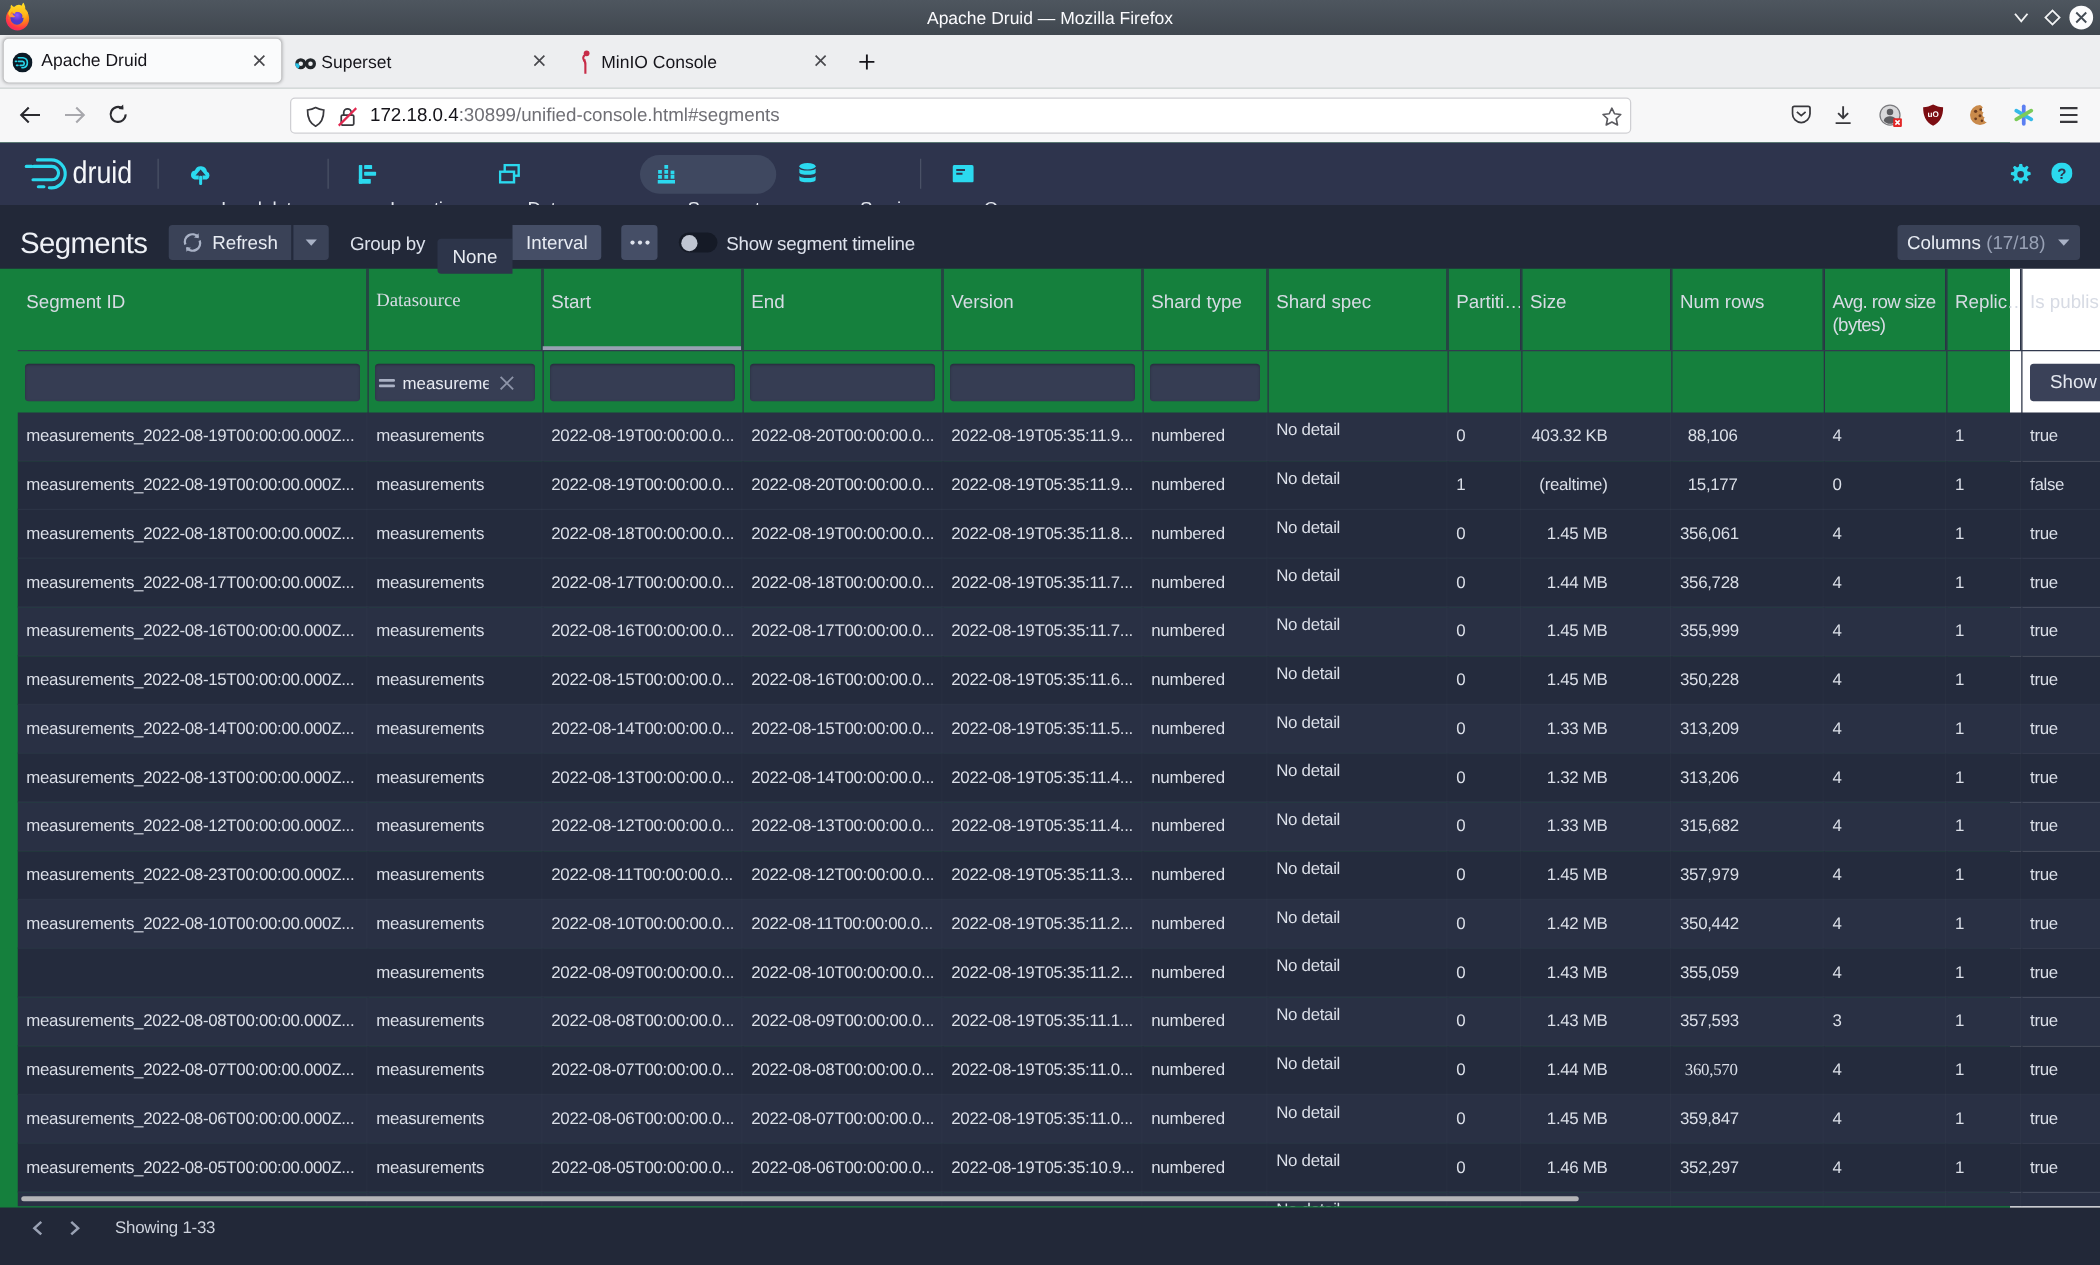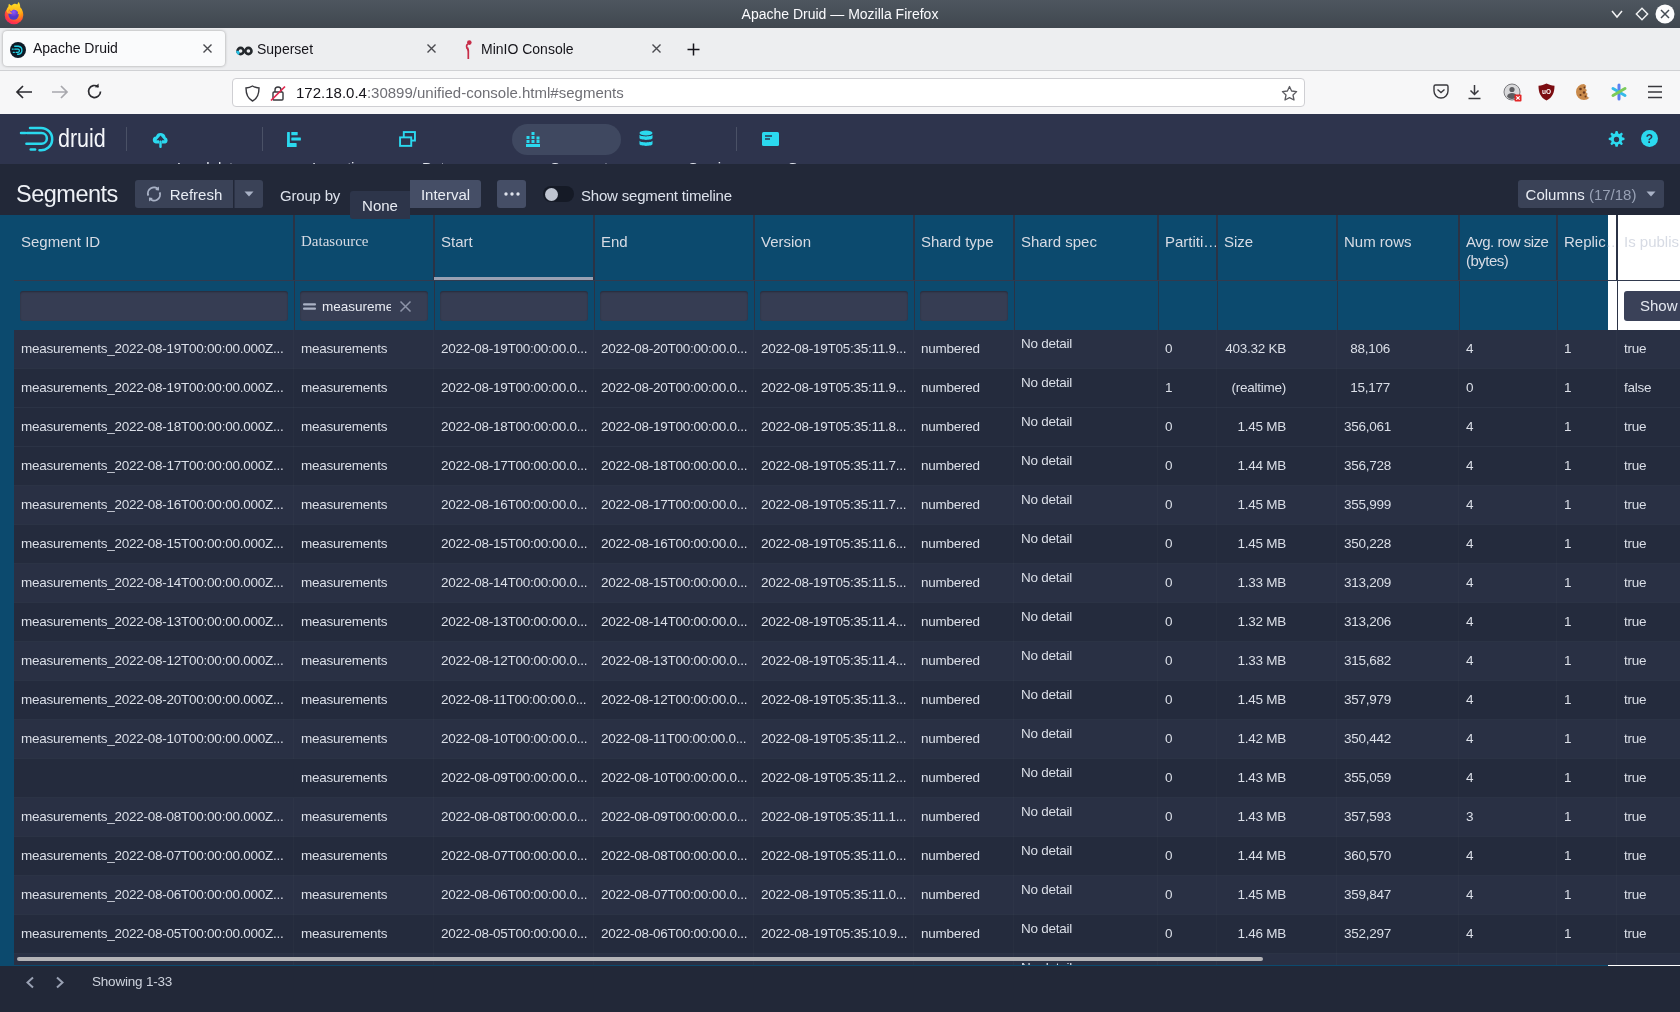--- a/index.html
+++ b/index.html
@@ -1,17 +1,17 @@
 <!DOCTYPE html>
 <html><head><meta charset="utf-8">
 <style>
 * { margin:0; padding:0; box-sizing:border-box; }
 html,body { width:1680px; height:1012px; overflow:hidden; font-family:"Liberation Sans", sans-serif; }
 .abs { position:absolute; }
-#stage { position:relative; width:1608px; height:1012px; background:#0c4a6e; }
+#stage { position:relative; width:1608px; height:1012px; background:#15803d; }
 
 
 #titlebar { position:absolute; left:0; top:0; width:1680px; height:28px;
   background:linear-gradient(#4e565f, #40474f); }
 #titlebar .title { position:absolute; left:0; right:0; top:6px; text-align:center;
   color:#fbfbfe; font-size:14px; }
 
 
 #tabstrip { position:absolute; left:0; top:28px; width:1680px; height:43px; background:#edeef0; border-bottom:1px solid #d0d1d4; box-sizing:border-box; }
 .tab-title { font-size:14px; color:#15141a; }
@@ -506,21 +506,21 @@
           <div class="c " style="left:900px;width:100px;">numbered</div>
           <div class="c top" style="left:1000px;width:144px;">No detail</div>
           <div class="c " style="left:1144px;width:59px;">0</div>
           <div class="c rt" style="left:1203px;width:120px;padding-right:50px;">1.33 MB</div>
           <div class="c rt" style="left:1323px;width:122px;padding-right:68px;">315,682</div>
           <div class="c " style="left:1445px;width:98px;">4</div>
           <div class="c " style="left:1543px;width:60px;">1</div>
           <div class="c " style="left:1603px;width:100px;">true</div>
         </div>
 <div class="row" style="top:351px;background:#242b3d;">
-          <div class="c " style="left:0px;width:280px;">measurements_2022-08-20T00:00:00.000Z...</div>
+          <div class="c " style="left:0px;width:280px;">measurements_2022-08-23T00:00:00.000Z...</div>
           <div class="c " style="left:280px;width:140px;">measurements</div>
           <div class="c " style="left:420px;width:160px;">2022-08-11T00:00:00.0...</div>
           <div class="c " style="left:580px;width:160px;">2022-08-12T00:00:00.0...</div>
           <div class="c " style="left:740px;width:160px;">2022-08-19T05:35:11.3...</div>
           <div class="c " style="left:900px;width:100px;">numbered</div>
           <div class="c top" style="left:1000px;width:144px;">No detail</div>
           <div class="c " style="left:1144px;width:59px;">0</div>
           <div class="c rt" style="left:1203px;width:120px;padding-right:50px;">1.45 MB</div>
           <div class="c rt" style="left:1323px;width:122px;padding-right:68px;">357,979</div>
           <div class="c " style="left:1445px;width:98px;">4</div>
@@ -574,21 +574,21 @@
 <div class="row" style="top:507px;background:#242b3d;">
           <div class="c " style="left:0px;width:280px;">measurements_2022-08-07T00:00:00.000Z...</div>
           <div class="c " style="left:280px;width:140px;">measurements</div>
           <div class="c " style="left:420px;width:160px;">2022-08-07T00:00:00.0...</div>
           <div class="c " style="left:580px;width:160px;">2022-08-08T00:00:00.0...</div>
           <div class="c " style="left:740px;width:160px;">2022-08-19T05:35:11.0...</div>
           <div class="c " style="left:900px;width:100px;">numbered</div>
           <div class="c top" style="left:1000px;width:144px;">No detail</div>
           <div class="c " style="left:1144px;width:59px;">0</div>
           <div class="c rt" style="left:1203px;width:120px;padding-right:50px;">1.44 MB</div>
-          <div class="c rt" style="left:1323px;width:122px;padding-right:68px;">360,570</div>
+          <div class="c rt" style="left:1323px;width:122px;padding-right:68px;font-family:Liberation Serif, serif;">360,570</div>
           <div class="c " style="left:1445px;width:98px;">4</div>
           <div class="c " style="left:1543px;width:60px;">1</div>
           <div class="c " style="left:1603px;width:100px;">true</div>
         </div>
 <div class="row" style="top:546px;background:#293044;">
           <div class="c " style="left:0px;width:280px;">measurements_2022-08-06T00:00:00.000Z...</div>
           <div class="c " style="left:280px;width:140px;">measurements</div>
           <div class="c " style="left:420px;width:160px;">2022-08-06T00:00:00.0...</div>
           <div class="c " style="left:580px;width:160px;">2022-08-07T00:00:00.0...</div>
           <div class="c " style="left:740px;width:160px;">2022-08-19T05:35:11.0...</div>

